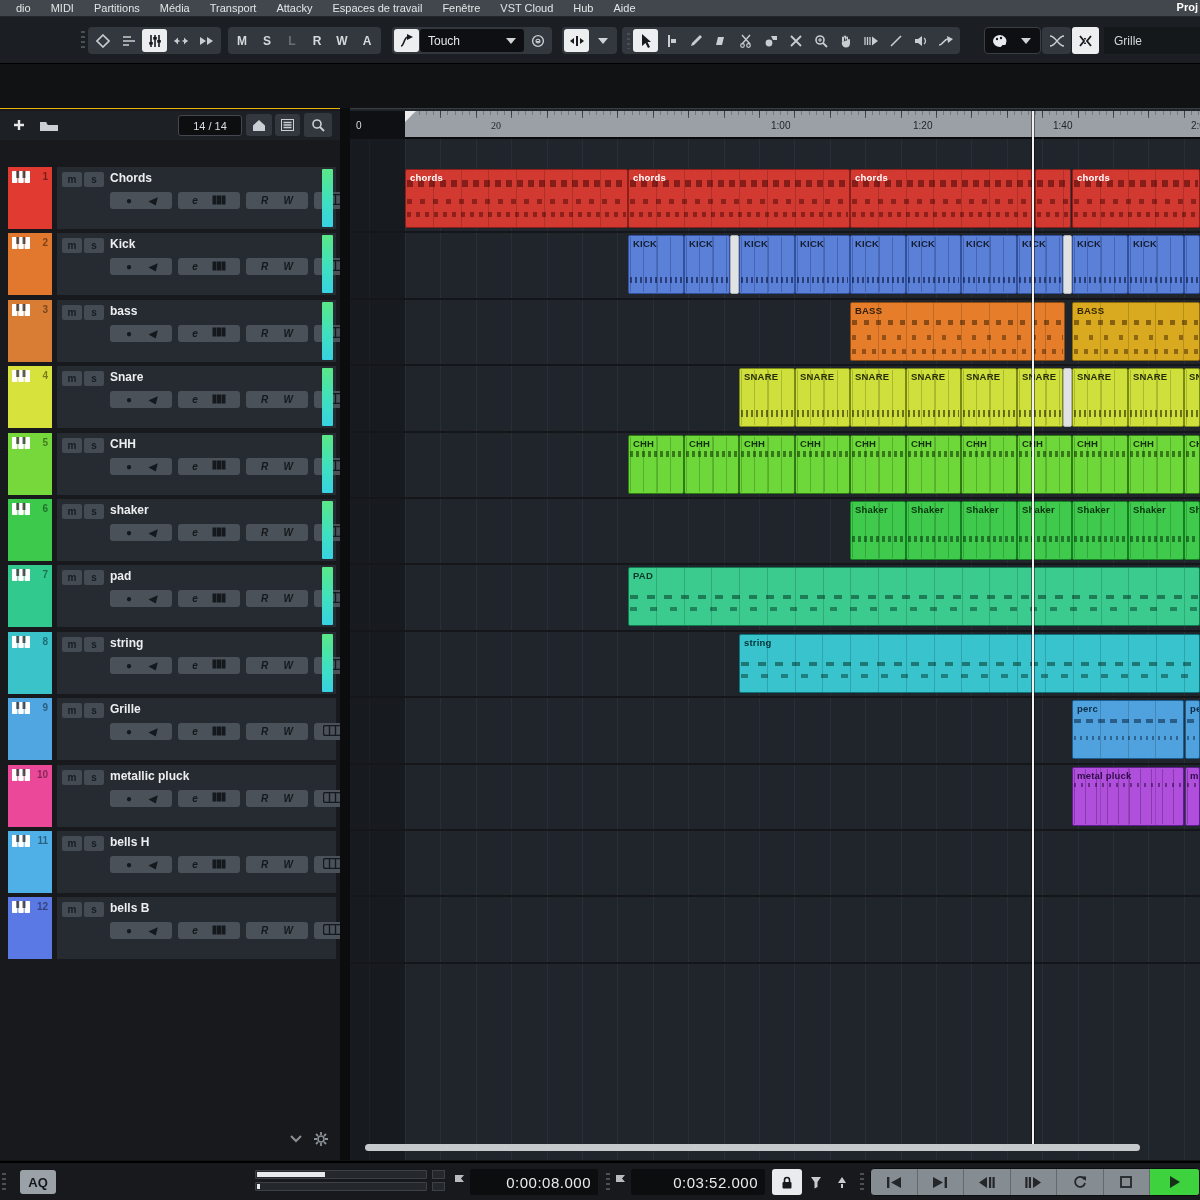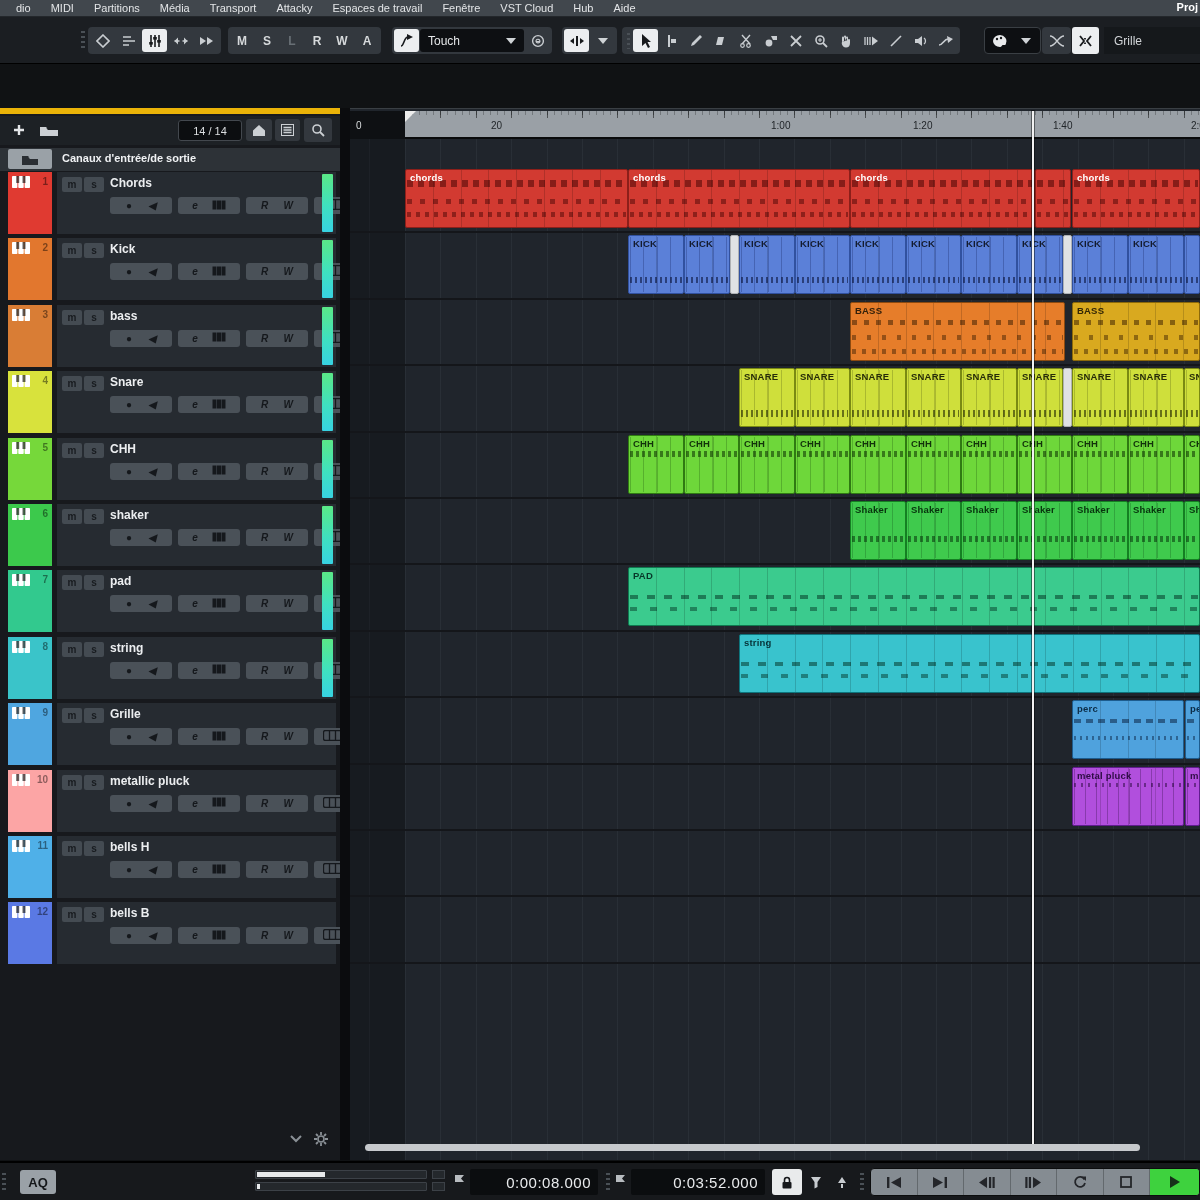--- a/index.html
+++ b/index.html
@@ -22,21 +22,21 @@
   .selbox{background:#0d0f12;color:#e4e6e8;height:23px;border-radius:3px;display:flex;align-items:center;padding:0 8px;font-size:12px;box-sizing:border-box;}
   .car{width:0;height:0;border-left:5px solid transparent;border-right:5px solid transparent;border-top:6px solid #cfd3d6;}
   .handle-dots{position:absolute;top:14px;width:4px;height:18px;background:repeating-linear-gradient(180deg,#4a5056 0 2px,transparent 2px 5px);}
   .snapfield{position:absolute;top:10px;left:1104px;right:0;height:27px;background:#15181b;display:flex;align-items:center;color:#d2d5d8;font-size:12px;padding-left:10px;}
 
   
   .infobar{position:absolute;top:63px;left:0;right:0;height:45px;background:#24282d;border-bottom:1px solid #0a0b0c;}
   .info-text{position:absolute;left:838px;top:15px;font-size:11px;color:#c3c7cb;}
 
   
-  .panel{position:absolute;top:108px;left:0;width:392px;height:1052px;background:#17191d;border-top:6px solid #eab308;box-sizing:border-box;}
+  .panel{position:absolute;top:108px;left:0;width:392px;height:1052px;background:#17191d;border-top:1px solid #eab308;box-sizing:border-box;}
   .vdiv{position:absolute;top:108px;left:340px;width:10px;height:1052px;background:#0b0c0e;}
   .arr{position:absolute;top:108px;left:350px;right:0;height:1052px;background:#20252c;overflow:hidden;border-top:1px solid #3a3f44;box-sizing:border-box;}
 
   
   .phead{position:absolute;top:2px;left:0;right:0;height:29px;background:#1d2125;}
   .pbtn{position:absolute;top:3px;height:22px;display:flex;align-items:center;justify-content:center;border-radius:3px;color:#ccd0d4;}
   .pcount{position:absolute;left:178px;top:4px;width:62px;height:19px;background:#0c0e10;border:1px solid #43484e;border-radius:3px;color:#dcdfe1;font-size:11px;display:flex;align-items:center;justify-content:center;}
   .pbtn.boxed{background:#33383e;}
 
   
@@ -375,30 +375,20 @@
           </svg>
         </div>
       <div class="pbtn boxed" style="left:304px;width:28px;height:24px;top:2px">
           <svg width="14" height="14">
             <circle cx="6" cy="6" r="4" fill="none" stroke="#ccd0d4" stroke-width="1.6"></circle>
             <path d="M9 9l4 4" stroke="#ccd0d4" stroke-width="1.8"></path>
           </svg>
         </div>
     </div>
 
-    <div class="frow">
-      <div class="fchip">
-          <svg width="18" height="13">
-            <path d="M1 4h6l2 2h8v6H1z" fill="#2a2e33"></path>
-            <path d="M1 3h6l1.4 1.6H1z" fill="#2a2e33"></path>
-          </svg>
-        </div>
-      <div class="fname">Canaux d'entrée/de sortie</div>
-      <div class="fend"></div>
-    </div>
 
     <div id="trackRows">
         <div class="trow" style="top: 58px;">
           <div class="tstrip" style="background:#e03a31">
             <span class="piano-ic"><svg width="21" height="14" viewBox="0 0 21 14">
                 <rect x="1" y="1" width="5.4" height="12" rx="0.8" fill="#fff"></rect>
                 <rect x="7.3" y="1" width="5.4" height="12" rx="0.8" fill="#fff"></rect>
                 <rect x="13.6" y="1" width="5.4" height="12" rx="0.8" fill="#fff"></rect>
                 <rect x="5.2" y="1" width="3" height="7" fill="rgba(0,0,0,.6)"></rect>
                 <rect x="11.5" y="1" width="3" height="7" fill="rgba(0,0,0,.6)"></rect>
@@ -765,21 +755,21 @@
               <span class="pill p1">
                 <i><svg width="19" height="11">
                     <rect x="0.5" y="0.5" width="18" height="10" rx="2" fill="none" stroke="#15181c" stroke-width="1.3"></rect>
                     <path d="M6.5 1v9M12.5 1v9" stroke="#15181c" stroke-width="1.3"></path>
                   </svg></i>
               </span>
             </div>
           </div>
         </div>
         <div class="trow" style="top: 655.6px;">
-          <div class="tstrip" style="background:#fca5a5">
+          <div class="tstrip" style="background:#ec4899">
             <span class="piano-ic"><svg width="21" height="14" viewBox="0 0 21 14">
                 <rect x="1" y="1" width="5.4" height="12" rx="0.8" fill="#fff"></rect>
                 <rect x="7.3" y="1" width="5.4" height="12" rx="0.8" fill="#fff"></rect>
                 <rect x="13.6" y="1" width="5.4" height="12" rx="0.8" fill="#fff"></rect>
                 <rect x="5.2" y="1" width="3" height="7" fill="rgba(0,0,0,.6)"></rect>
                 <rect x="11.5" y="1" width="3" height="7" fill="rgba(0,0,0,.6)"></rect>
               </svg></span>
             <span class="tnum">10</span>
           </div>
           <div class="thead">
@@ -910,21 +900,21 @@
   </div>
 
   <div class="vdiv"></div>
 
   <div class="arr">
     <div class="ruler">
       <div class="ruler-light"></div>
       <div class="rtri"></div>
       <div id="rulerTicks">
           <span class="rtick dark" style="left: 6px;">0</span>
-          <span class="rtick" style="left: 141px;">20</span>
+          <span class="rtick" style="left: 141px; font-family: Liberation Serif, serif;">20</span>
           <span class="rtick" style="left: 283px; margin-top: 46px;">40</span>
           <span class="rtick" style="left: 421px;">1:00</span>
           <span class="rtick" style="left: 563px;">1:20</span>
           <span class="rtick" style="left: 703px;">1:40</span>
           <span class="rtick" style="left: 841px;">2:0</span>
         </div>
     </div>
     <div class="lanes" id="lanes">
       <div class="preroll"></div>
     <div class="lane" style="top: 28px;"></div>

